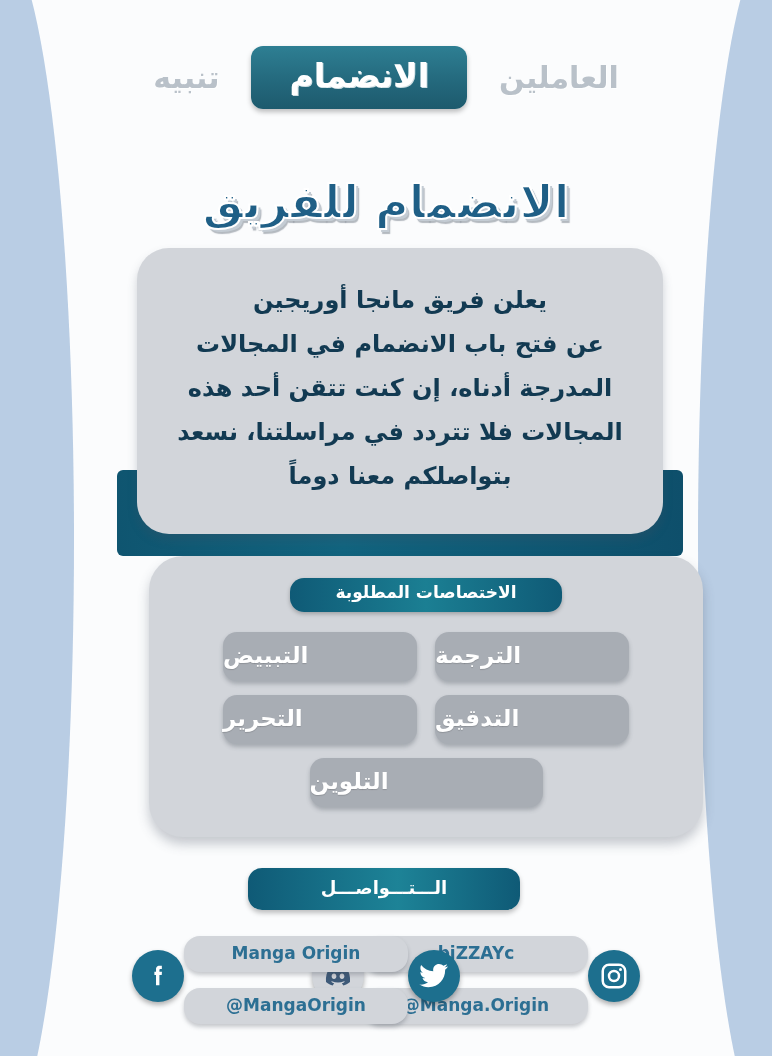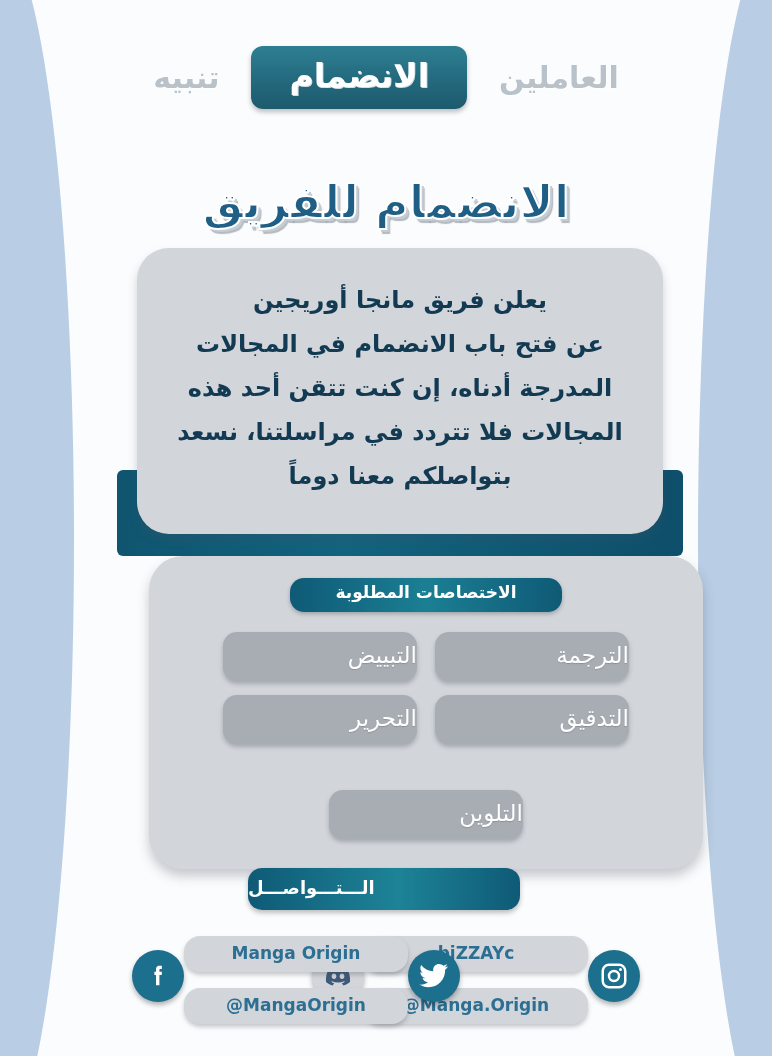--- a/index.html
+++ b/index.html
@@ -157,45 +157,44 @@
     display: flex;
     flex-wrap: wrap;
     justify-content: center;
     gap: 14px 18px;
   }
   .chip {
     width: 194px;
     background: #a8adb4;
     color: #ffffff;
     font-size: 23px;
-    font-weight: normal;
-    text-align: right;
+    font-weight: bold;
+    text-align: left;
     padding: 10px 0 13px;
     border-radius: 14px;
     box-shadow: 0 3px 4px rgba(60,70,80,0.3);
     text-shadow: 0 1px 1px rgba(0,0,0,0.15);
   }
   .chip.wide {
-    width: 194px;
-    margin-top: 32px;
+    width: 233px;
   }
 
   
   .contact-title {
     position: absolute;
     top: 868px;
     left: 0;
     right: 4px;
     margin: 0 auto;
     width: 272px;
     background: linear-gradient(90deg, #0f5a76 0%, #1d8397 55%, #0f5a76 100%);
     color: #ffffff;
     font-size: 18px;
     font-weight: bold;
-    text-align: left;
+    text-align: center;
     letter-spacing: 2px;
     padding: 9px 0 12px;
     border-radius: 14px;
     box-shadow: 0 3px 5px rgba(0,0,0,0.25);
     z-index: 4;
   }
 
   .socials {
     position: absolute;
     top: 920px;

